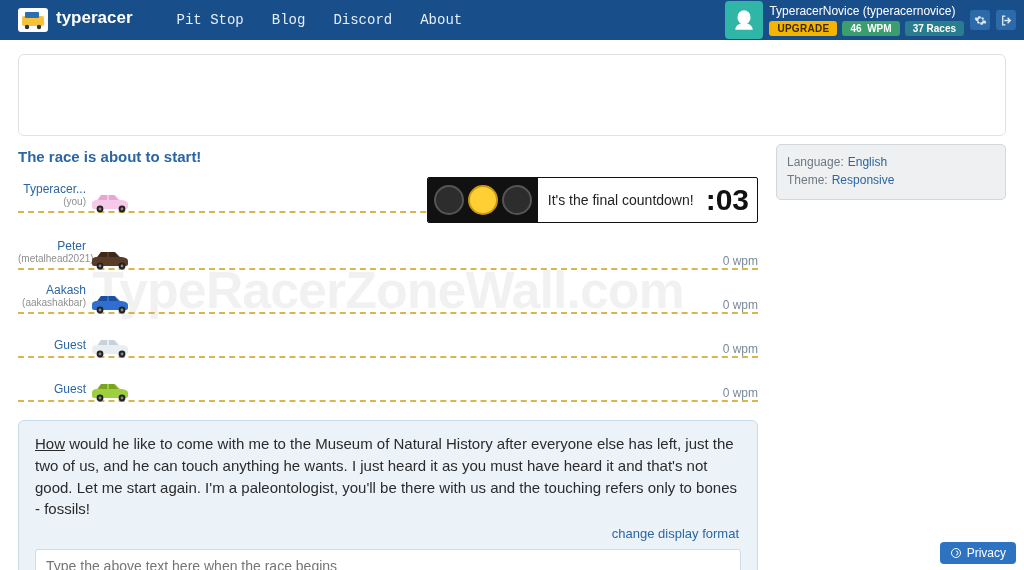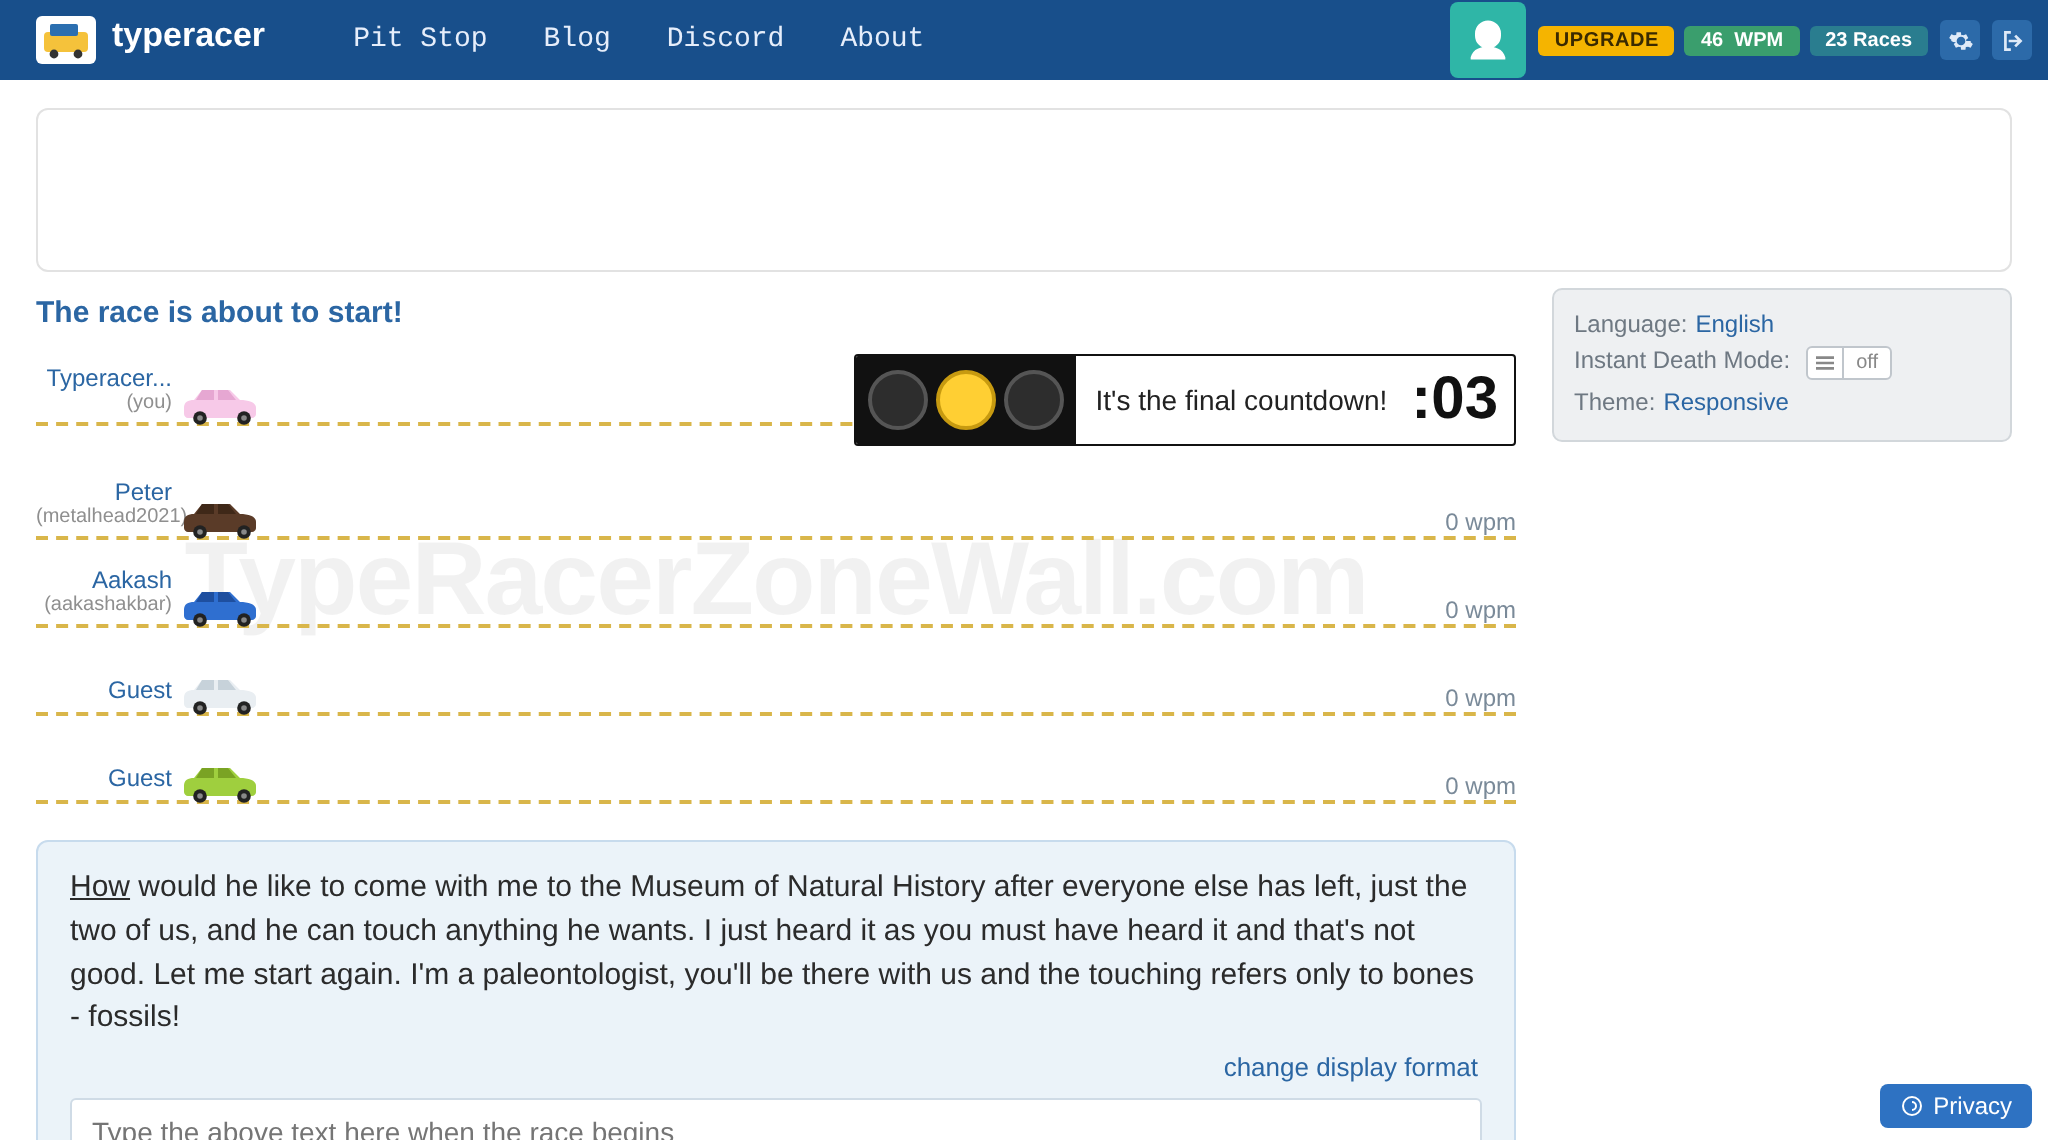--- a/index.html
+++ b/index.html
@@ -209,24 +209,25 @@
     <span class="nav-link">Discord</span>
     <span class="nav-link">About</span>
   </div>
   <div class="nav-right">
     <div class="avatar">
       <svg viewBox="0 0 24 24">
           <path fill="#fff" d="M12 3a6 6 0 0 1 6 6v1a6 6 0 0 1-12 0V9a6 6 0 0 1 6-6zm-8 17c1-4 5-5 8-5s7 1 8 5v1H4z"></path>
         </svg>
     </div>
     <div class="user-col">
+      <span class="username">TyperacerNovice (typeracernovice)</span>
       <div class="pill-row">
         <span class="pill pill-upgrade">UPGRADE</span>
         <span class="pill pill-wpm"><b>46</b>&nbsp;&nbsp;<span>WPM</span></span>
-        <span class="pill pill-races"><b>23</b>&nbsp;<span>Races</span></span>
+        <span class="pill pill-races"><b>37</b>&nbsp;<span>Races</span></span>
       </div>
     </div>
     <span class="iconbtn">
       <svg viewBox="0 0 24 24" fill="currentColor">
           <path d="M12 8a4 4 0 1 0 0 8 4 4 0 0 0 0-8zm9 4a7 7 0 0 1-.1 1.2l2 1.6-2 3.4-2.4-.9a7 7 0 0 1-2 .1l-.4 2.6h-4l-.4-2.6a7 7 0 0 1-2-.1l-2.4.9-2-3.4 2-1.6A7 7 0 0 1 3 12a7 7 0 0 1 .1-1.2l-2-1.6 2-3.4 2.4.9a7 7 0 0 1 2-.1L7.9 4h4l.4 2.6a7 7 0 0 1 2 .1l2.4-.9 2 3.4-2 1.6c.1.4.1.8.1 1.2z"></path>
         </svg>
     </span>
     <span class="iconbtn">
       <svg viewBox="0 0 24 24" fill="none" stroke="currentColor" stroke-width="2.5">
           <path d="M14 7l5 5-5 5M19 12H8M10 4H5v16h5"></path>
@@ -353,33 +354,20 @@
 
   </div>
 
   <div class="side-col">
     <div class="settings">
       <div class="srow">
         <span>Language:</span>
         <span class="val">English</span>
       </div>
       <div class="srow">
-        <span>Instant Death Mode:</span>
-        <span class="toggle">
-          <span class="t-ico">
-            <svg viewBox="0 0 12 10" fill="none" stroke-width="1.5">
-                <line x1="1" y1="2" x2="11" y2="2"></line>
-                <line x1="1" y1="5" x2="11" y2="5"></line>
-                <line x1="1" y1="8" x2="11" y2="8"></line>
-              </svg>
-          </span>
-          <span class="t-off">off</span>
-        </span>
-      </div>
-      <div class="srow">
         <span>Theme:</span>
         <span class="val">Responsive</span>
       </div>
     </div>
   </div>
 </div>
 
 <div class="privacy">
   <svg viewBox="0 0 24 24" fill="none" stroke="#fff" stroke-width="2">
       <circle cx="12" cy="12" r="9"></circle>

